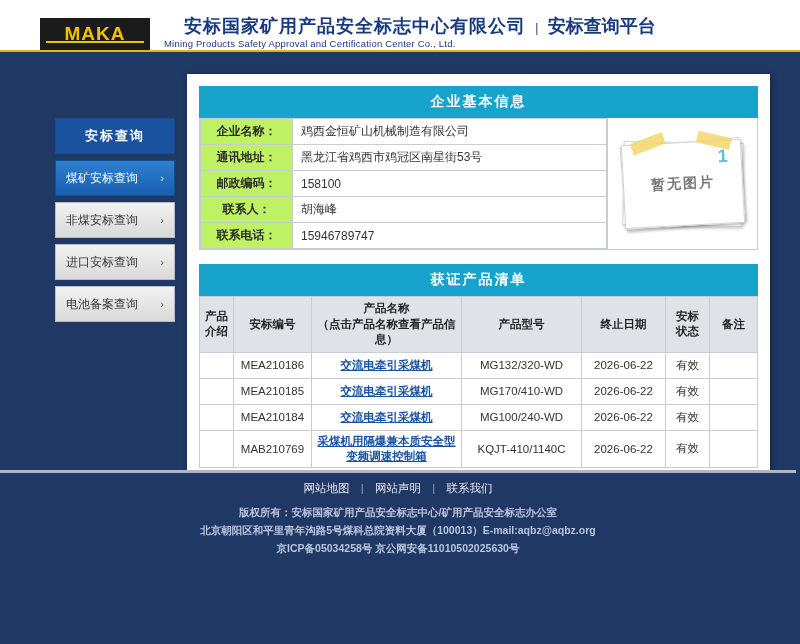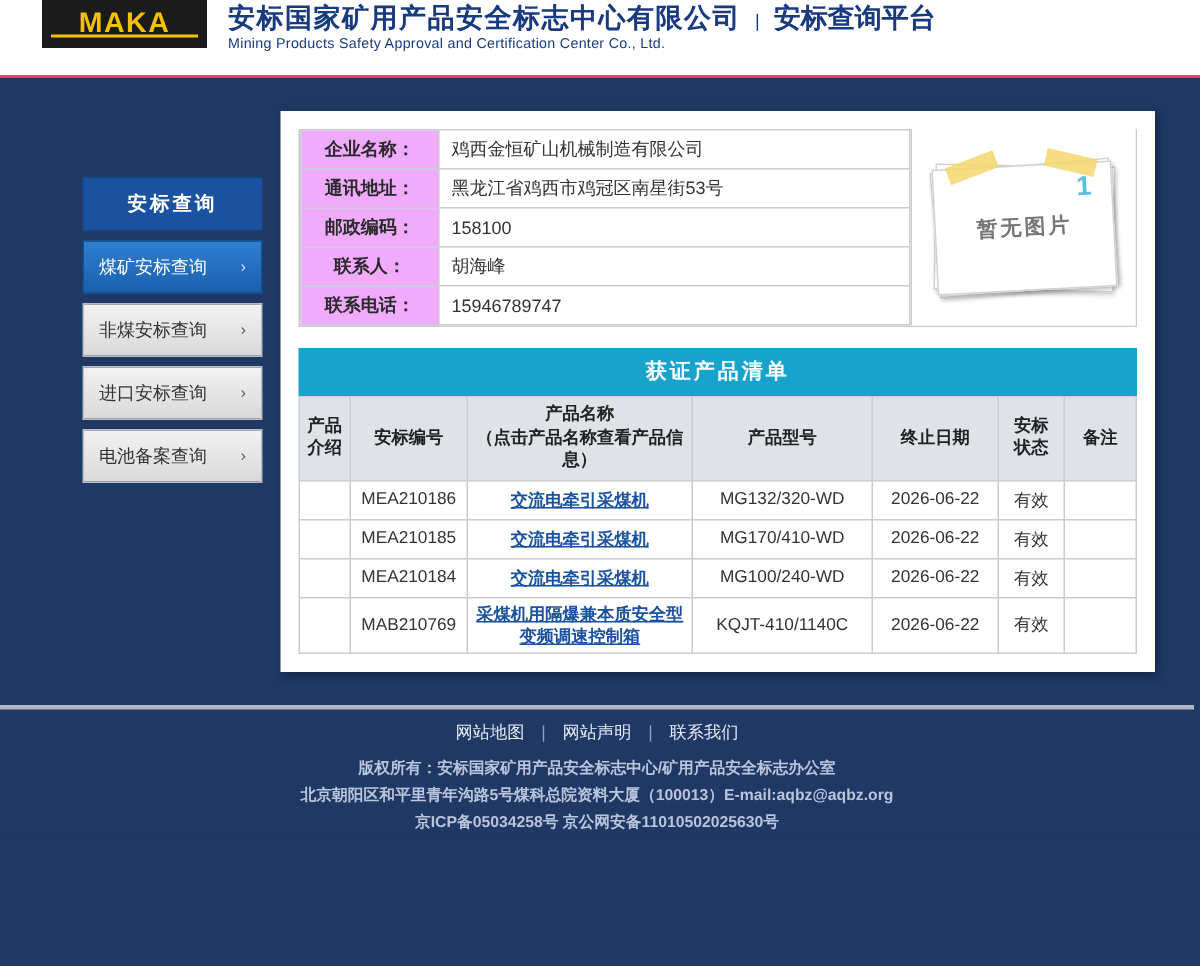--- a/index.html
+++ b/index.html
@@ -10,24 +10,24 @@
     font-family:"Liberation Sans", sans-serif;
     font-size:12px;
     color:#333;
     overflow:hidden;
     position:relative;
   }
   
   .header {
     height:52px;
     background:#ffffff;
-    border-bottom:2px solid #ef4444;
+    border-bottom:2px solid #eab308;
     display:flex;
-    align-items:flex-start;
-    padding-left:28px;
+    align-items:flex-end;
+    padding-left:40px;
   }
   .logo {
     width:110px; height:32px;
     background:#1b1b1b;
     border:2px solid #1b1b1b;
     display:flex; align-items:center; justify-content:center;
     margin-right:14px;
     position:relative;
   }
   .logo-text {
@@ -42,20 +42,21 @@
     position:absolute;
     left:4px; right:4px; bottom:5px;
     height:2px;
     background:#f2c200;
   }
   .title-block { display:flex; flex-direction:column; justify-content:center; }
   .title-cn {
     font-size:18px; font-weight:bold; color:#1a3a80;
     letter-spacing:1px;
     line-height:1.25;
+    margin-left:20px;
   }
   .title-en {
     font-size:9.5px; color:#1a3a80;
     letter-spacing:0.2px;
     line-height:1.3;
   }
   .title-sep {
     display:inline-block;
     color:#1a3a80;
     font-weight:normal;
@@ -129,21 +130,21 @@
   .info-area { display:flex; border:1px solid #c9ccd1; border-top:none; }
   .info-table { flex:1; border-collapse:collapse; }
   .info-table td {
     border:1px solid #c9ccd1;
     height:26px;
     font-size:12px;
     padding:2px 8px;
   }
   .info-label {
     width:92px;
-    background:#f0abfc;
+    background:#bef264;
     text-align:center;
     font-weight:bold;
     color:#2a2a2a;
   }
   .info-value { background:#fff; color:#333;margin-left:28px; }
 
   .img-box {
     width:150px;
     flex:0 0 150px;
     border-left:1px solid #c9ccd1;
@@ -270,20 +271,21 @@
         <span class="chev">›</span>
       </div>
       <div class="side-item">
         <span>电池备案查询</span>
         <span class="chev">›</span>
       </div>
     </div>
 
     <div class="main">
 
+      <div class="panel-title">企业基本信息</div>
       <div class="info-area">
         <table class="info-table">
           <tbody>
               <tr>
             <td class="info-label">企业名称：</td>
             <td class="info-value">鸡西金恒矿山机械制造有限公司</td>
           </tr>
           <tr>
             <td class="info-label">通讯地址：</td>
             <td class="info-value">黑龙江省鸡西市鸡冠区南星街53号</td>

